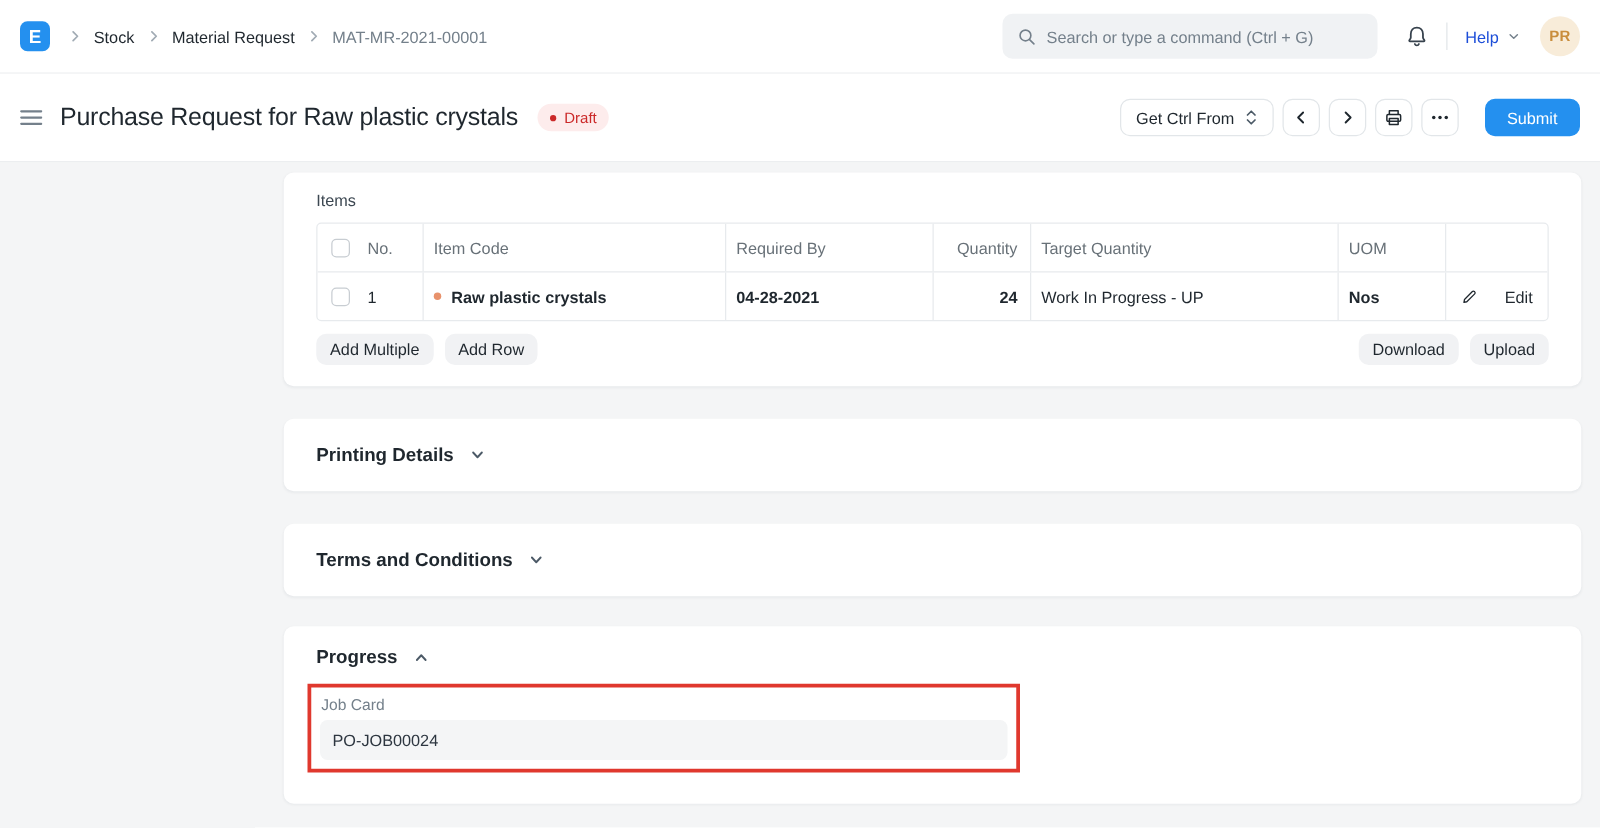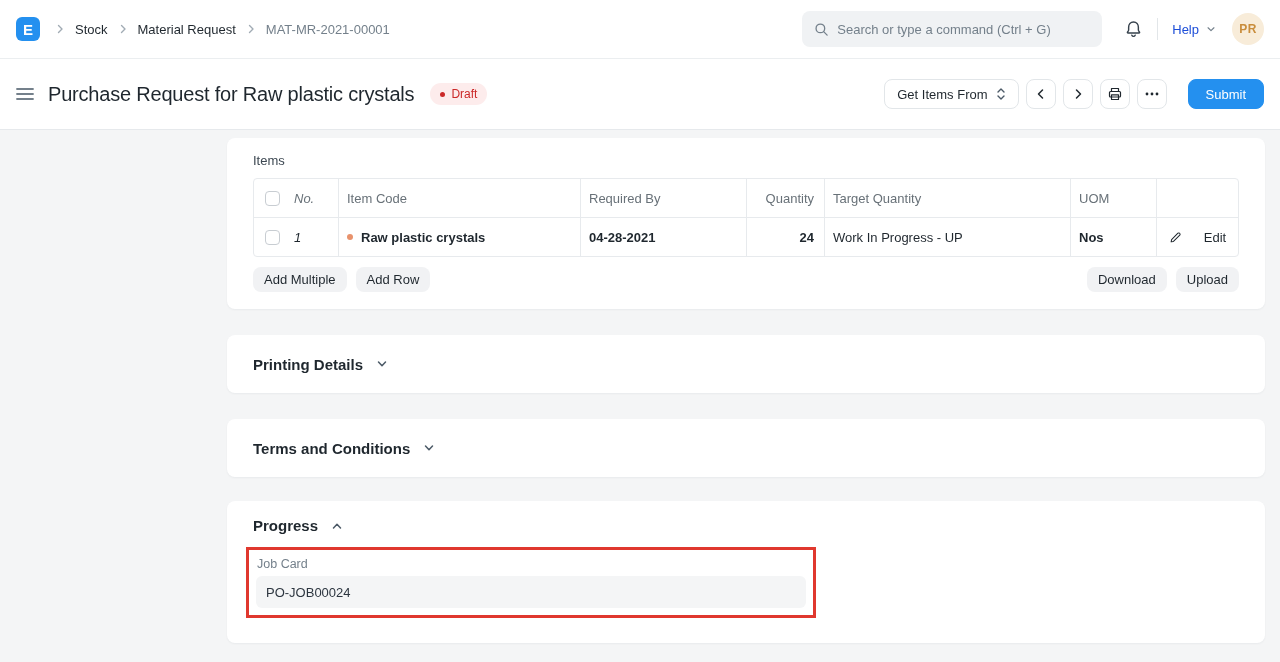--- a/index.html
+++ b/index.html
@@ -57,21 +57,21 @@
   .card-items { padding:15px 26px 17px; }
   .section-label { font-size:13px; color:#3d4852; margin-bottom:10px; }
 
   .grid-table { border:1px solid #e7eaed; border-radius:4px; overflow:hidden; }
   .grid-row { display:grid; grid-template-columns:84px 242px 166px 78px 246px 86px 1fr; }
   .grid-row.header { color:#687178; }
   .grid-row.body-row { border-top:1px solid #e7eaed; }
   .cell { height:38px; display:flex; align-items:center; font-size:13px; padding:0 8px;
     border-left:1px solid #e7eaed; overflow:hidden; white-space:nowrap; }
   .cell:first-child { border-left:none; }
-  .cell-no { gap:14px; padding-left:11px;font-style:italic; }
+  .cell-no { gap:14px; padding-left:11px; }
   .cell-right { justify-content:flex-end; padding-right:10px; }
   .cell-center { justify-content:center; }
   .checkbox { width:15px; height:15px; border:1px solid #c8cdd2; border-radius:4px;
     background:#fff; cursor:pointer; flex:none; }
   .item-dot { width:6px; height:6px; border-radius:50%; background:#e8926c; margin-right:8px; flex:none; }
   .bold { font-weight:700; }
   .edit-btn { display:flex; align-items:center; gap:22px; background:none; border:none;
     font-size:13px; color:#1f272e; cursor:pointer; font-family:"Liberation Sans", sans-serif; }
 
   .table-footer { display:flex; justify-content:space-between; margin-top:10px; }
@@ -159,21 +159,21 @@
         </svg>
     </span>
     <h1 class="page-title">Purchase Request for Raw plastic crystals</h1>
     <span class="status-pill">
       <span class="status-dot"></span>
       <span>Draft</span>
     </span>
   </div>
   <div class="ph-right">
     <button class="btn btn-get-items">
-      <span>Get Items From</span>
+      <span>Get Ctrl From</span>
       <span class="select-icon">
         <svg width="10" height="14" viewBox="0 0 10 14">
             <polyline points="2,5 5,2 8,5" fill="none" stroke="currentColor" stroke-width="1.4" stroke-linecap="round" stroke-linejoin="round"></polyline>
             <polyline points="2,9 5,12 8,9" fill="none" stroke="currentColor" stroke-width="1.4" stroke-linecap="round" stroke-linejoin="round"></polyline>
           </svg>
       </span>
     </button>
     <button class="btn btn-square">
       <span style="display:flex;">
         <svg width="12" height="12" viewBox="0 0 12 12">

